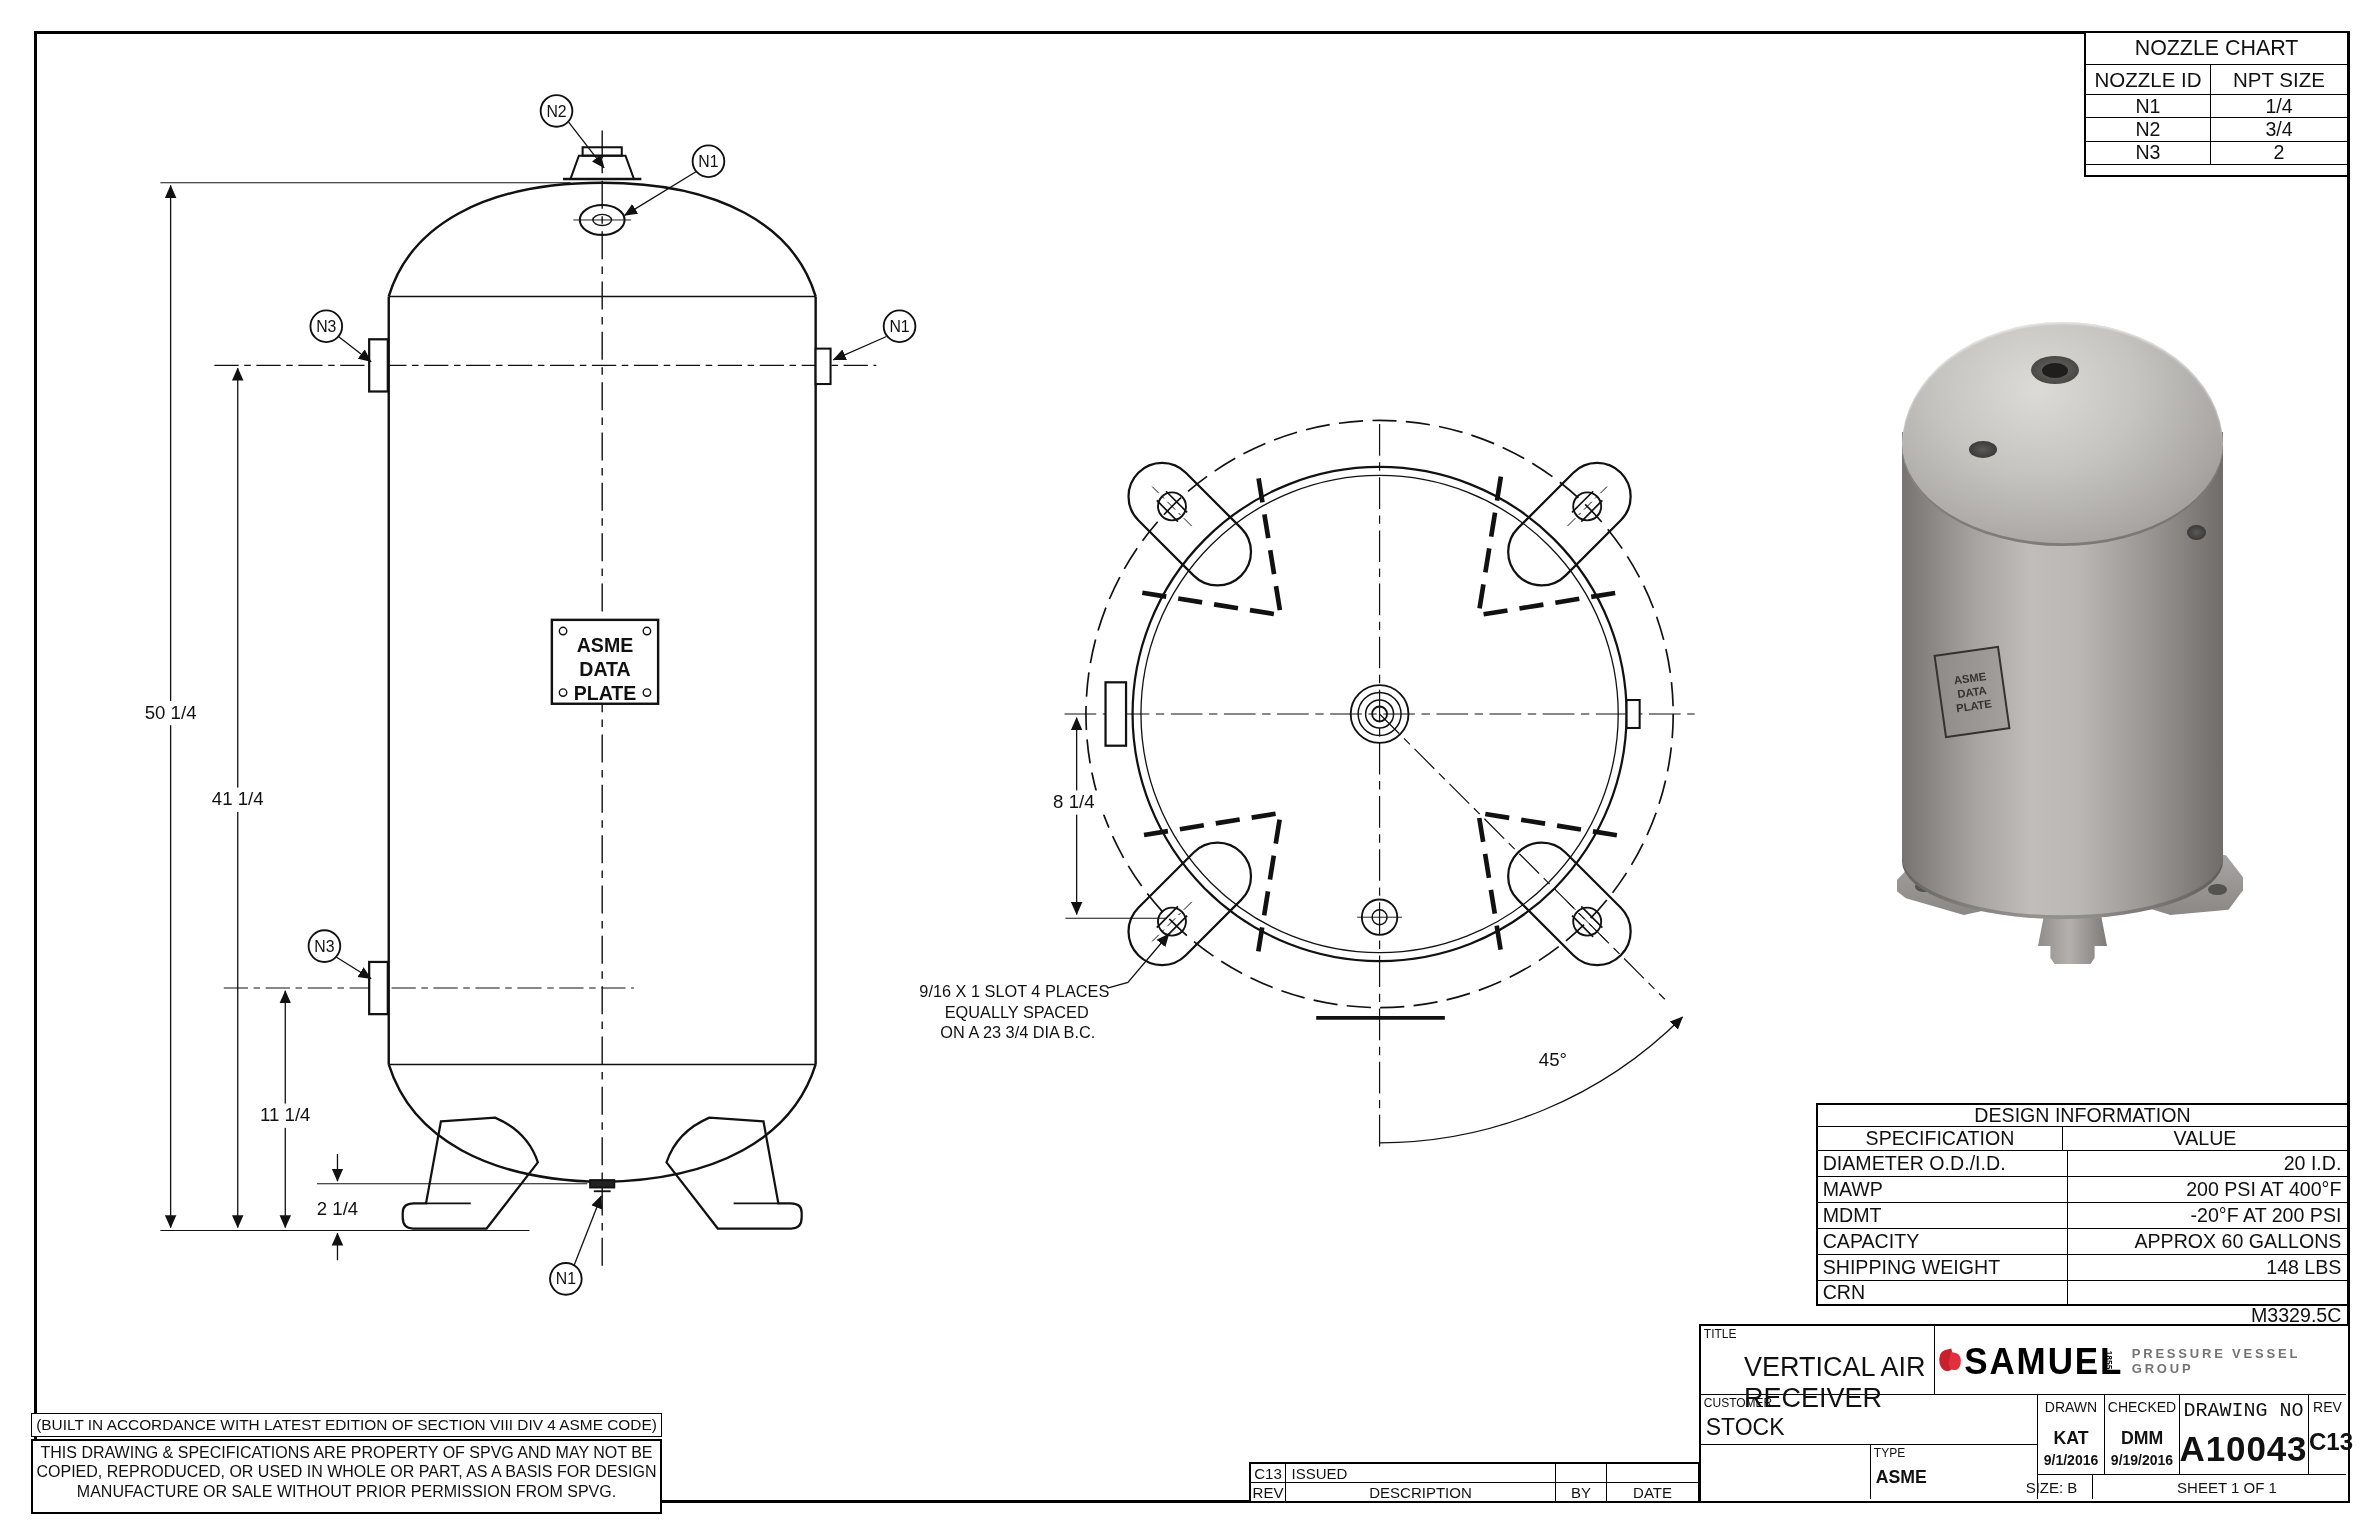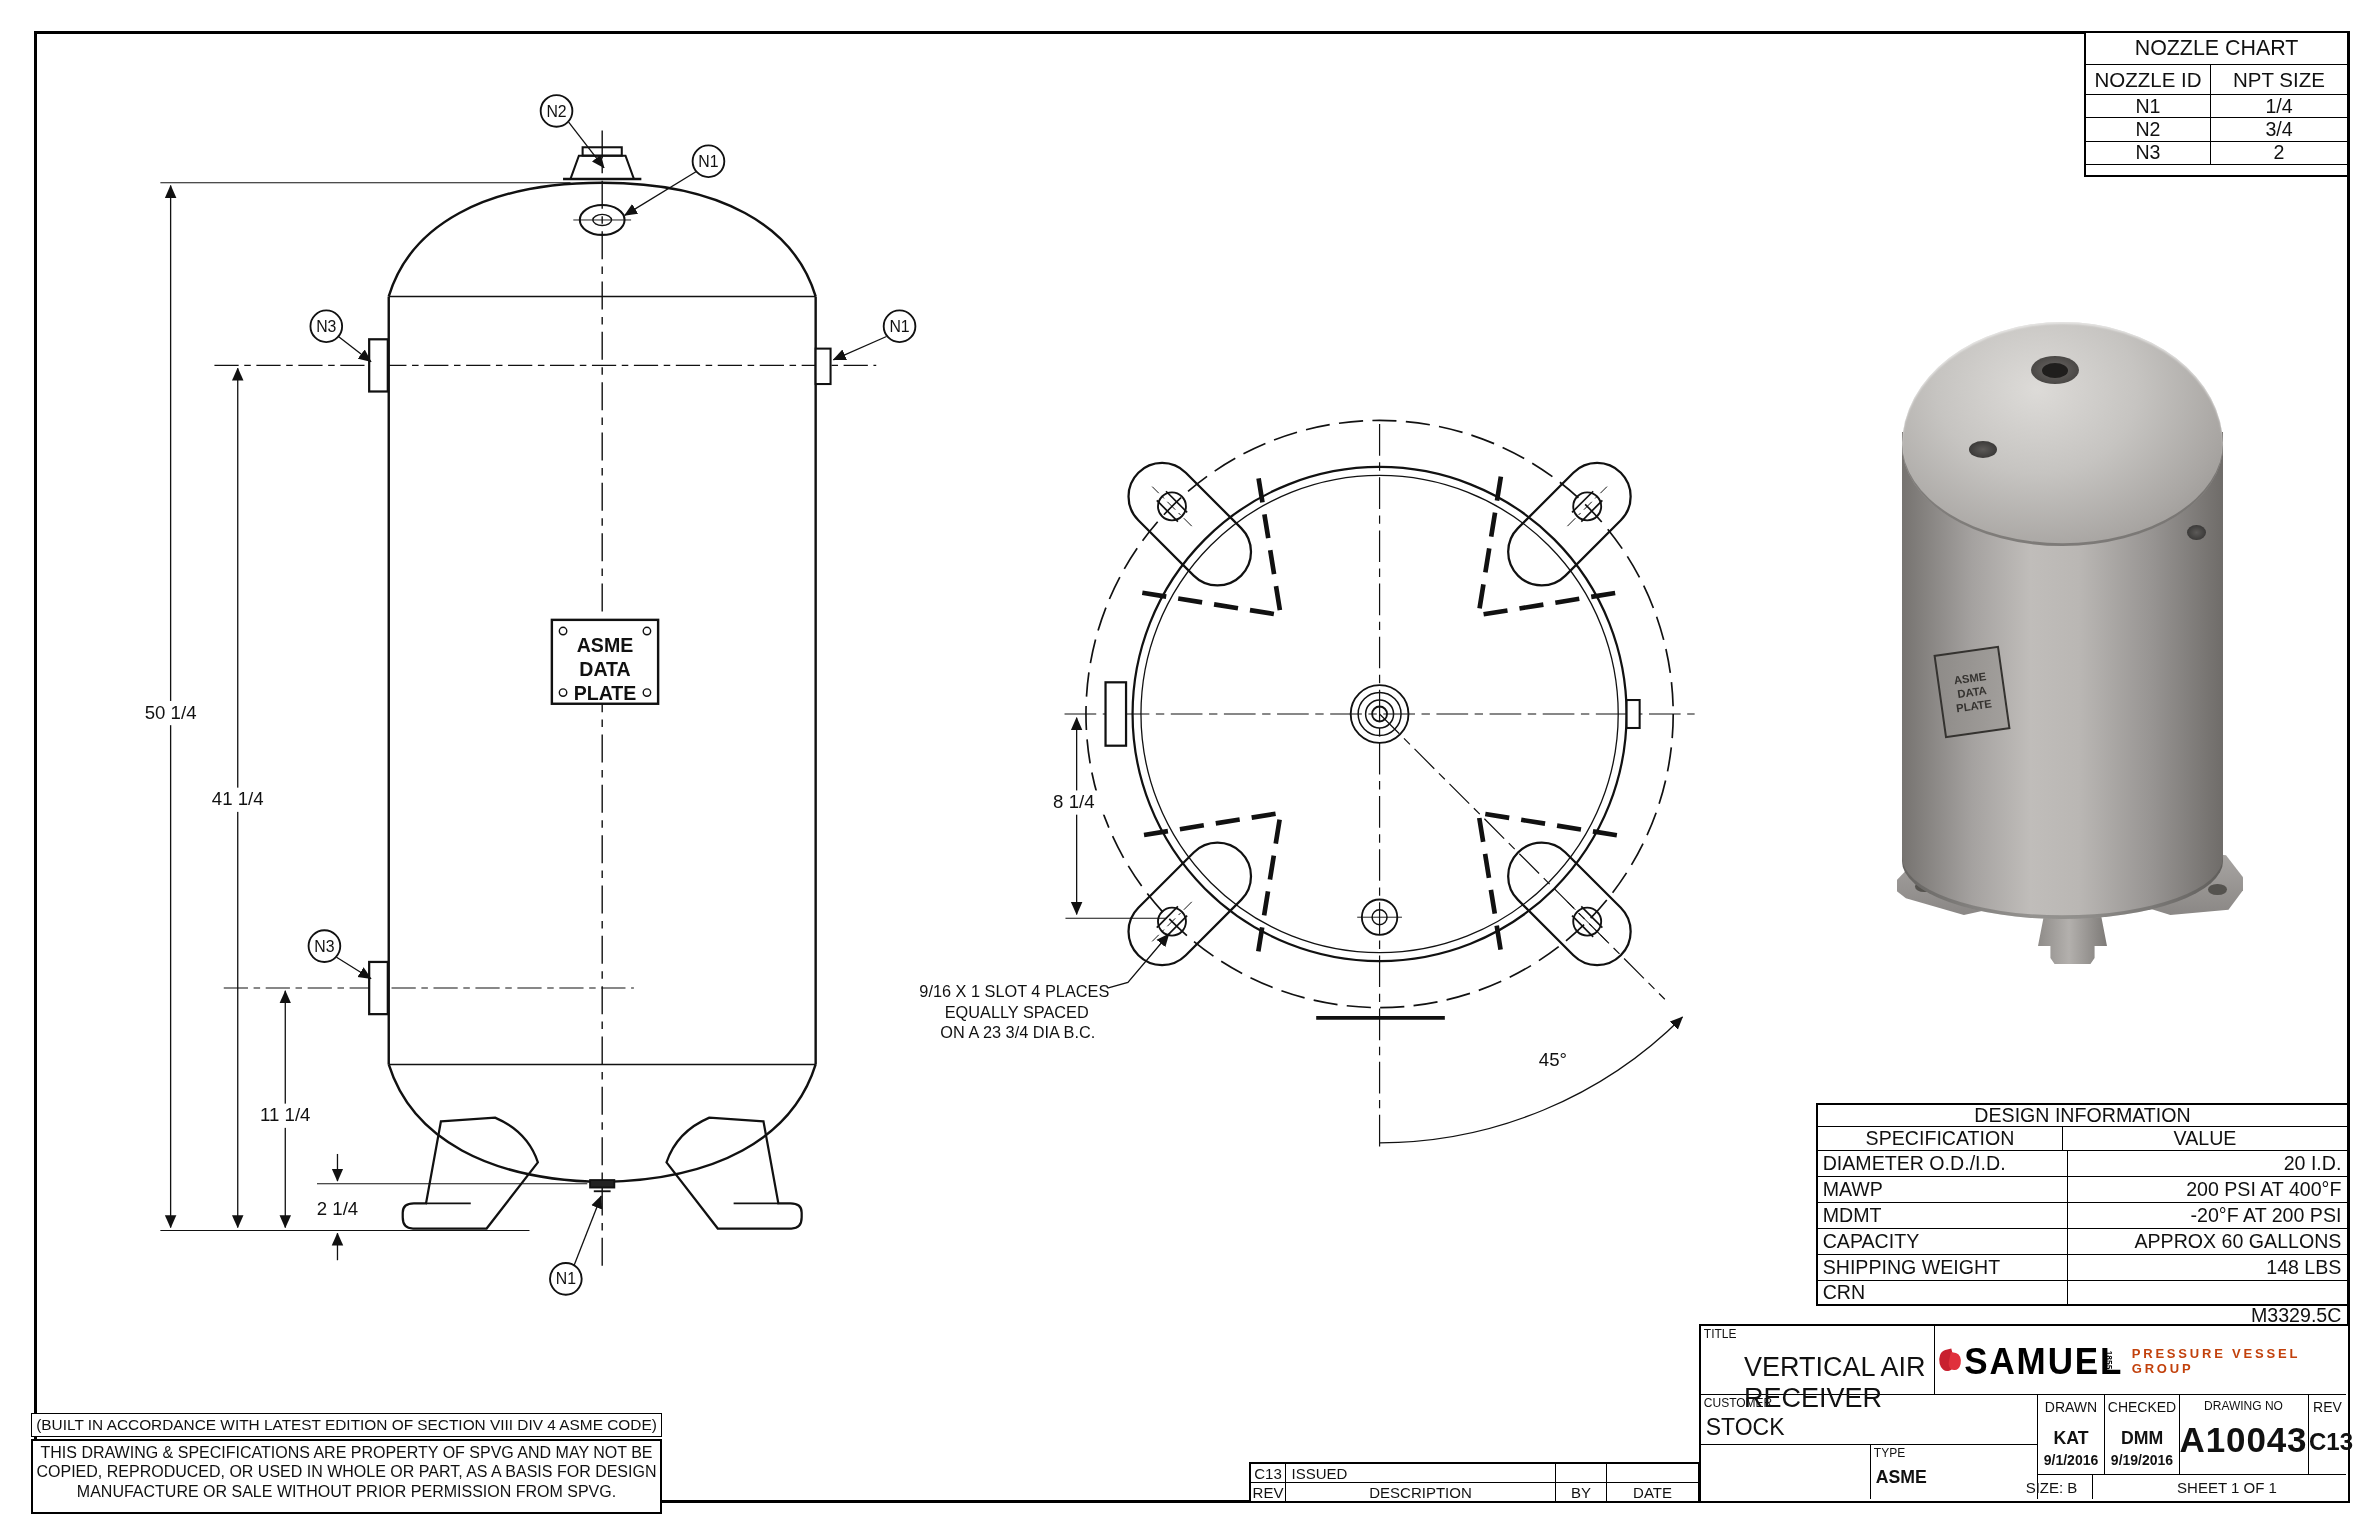--- a/index.html
+++ b/index.html
@@ -46,21 +46,21 @@
   .note2{left:31px;top:1439px;width:631px;height:75px;border:2.8px solid #000;text-align:center;font-size:16px;line-height:19.6px;padding-top:1.9px;background:#fff;}
   
   .logo{position:absolute;left:236px;top:0;width:412px;height:69px;display:flex;flex-direction:row;align-items:center;justify-content:flex-start;}
   .flame{position:relative;width:32px;height:22.4px;margin-top:0.9px;}
   .flame i{position:absolute;display:block;background:#c8202f;}
   .flame i.f1{left:3.7px;top:0;width:15px;height:20.5px;border-radius:80% 0 60% 60%;transform:rotate(-14deg);}
   .flame i.f2{left:14px;top:2.8px;width:12px;height:17px;background:#e0303c;border-radius:0 80% 60% 60%;transform:rotate(12deg);}
   .brandrow{display:flex;align-items:flex-start;line-height:28px;}
   .brand{font-size:35px;font-weight:900;letter-spacing:1.9px;transform:scaleY(1.05);color:#000;}
   .since{font-size:8.4px;font-weight:bold;transform:rotate(90deg) translateX(3.7px);transform-origin:left top;width:8.4px;color:#000;}
-  .tagline{font-size:13px;font-weight:bold;letter-spacing:2.8px;color:#c2410c;margin-top:1.9px;}
+  .tagline{font-size:13px;font-weight:bold;letter-spacing:2.8px;color:#737373;margin-top:1.9px;}
   
   .iso{left:1891px;top:322px;width:354px;height:643px;}
   .iso .dome{position:absolute;left:11.2px;top:0;width:321px;height:224px;border-radius:50% 50% 50% 50% / 55% 55% 45% 45%;
       background:radial-gradient(ellipse at 42% 30%, #dddbd8 0%, #c6c4c1 38%, #a9a6a3 72%, #8d8a87 100%);
       box-shadow:inset 0 -2.8px 0 rgba(70,68,66,.45), inset 0 1.9px 1.9px rgba(255,255,255,.5);z-index:2;}
   .iso .body{position:absolute;left:11.2px;top:110px;width:321px;height:487px;
       background:linear-gradient(90deg,#767370 0%,#a5a2a0 22%,#c0bdba 40%,#bab7b4 55%,#979492 78%,#6f6c69 100%);
       border-radius:0 0 160px 160px / 0 0 58px 58px;z-index:1;box-shadow:inset 0 -3.7px 0 rgba(70,68,66,.35);}
   .iso .noz-top{position:absolute;left:140px;top:34px;width:48px;height:28px;border-radius:50%;
       background:radial-gradient(#6b6866,#3c3a38);z-index:3;}
@@ -392,21 +392,21 @@
       <div style="font-size:14px;padding-top:3.7px;">DRAWN</div>
       <div style="font-size:17.7px;font-weight:bold;padding-top:13px;">KAT</div>
       <div style="font-size:14px;font-weight:bold;padding-top:3.7px;">9/1/2016</div>
     </div>
     <div class="cell" style="left:404px;top:69px;width:75px;height:80px;border-right:1.9px solid #000;border-bottom:1.9px solid #000;text-align:center;">
       <div style="font-size:14px;padding-top:3.7px;">CHECKED</div>
       <div style="font-size:17.7px;font-weight:bold;padding-top:13px;">DMM</div>
       <div style="font-size:14px;font-weight:bold;padding-top:3.7px;">9/19/2016</div>
     </div>
     <div class="cell" style="left:478px;top:69px;width:130px;height:80px;border-right:1.9px solid #000;border-bottom:1.9px solid #000;text-align:center;">
-      <div style="font-size:12px;padding-top:3.7px;">DRAWING NO</div>
+      <div style="font-size:20px;padding-top:3.7px;font-family:Liberation Mono, monospace;">DRAWING NO</div>
       <div style="font-size:35px;font-weight:bold;padding-top:7.5px;letter-spacing:0.9px;">A10043</div>
     </div>
     <div class="cell" style="left:608px;top:69px;width:37px;height:80px;border-bottom:1.9px solid #000;text-align:center;">
       <div style="font-size:14px;padding-top:3.7px;">REV</div>
       <div style="font-size:24px;font-weight:bold;padding-top:13px;">C13</div>
     </div>
 
     <div class="cell" style="left:321px;top:149px;width:71px;height:24px;border-right:1.9px solid #000;display:flex;align-items:center;padding-left:3.7px;font-size:15px;">SIZE: B</div>
     <div class="cell" style="left:407px;top:149px;width:238px;height:24px;display:flex;align-items:center;justify-content:center;font-size:15px;">SHEET 1  OF 1</div>
   </div>

